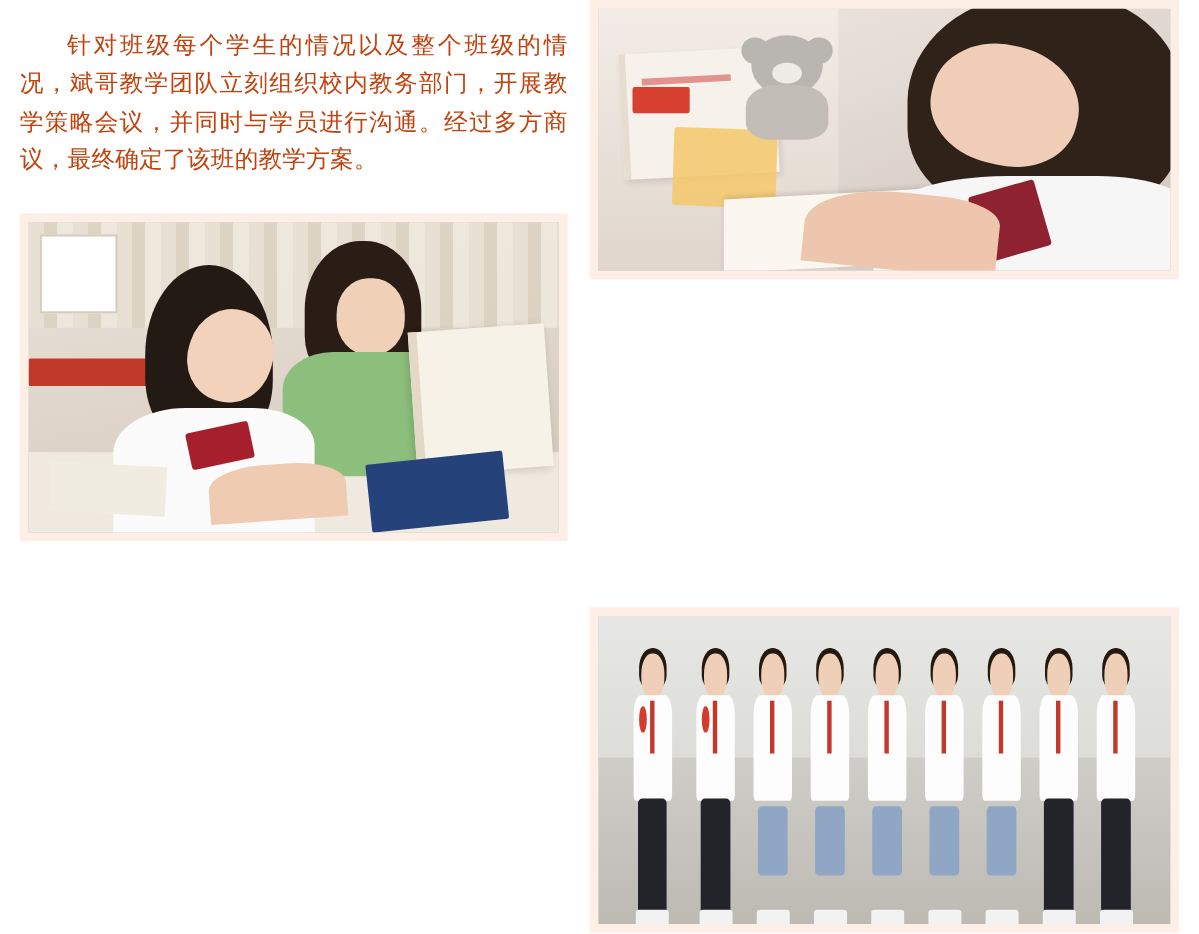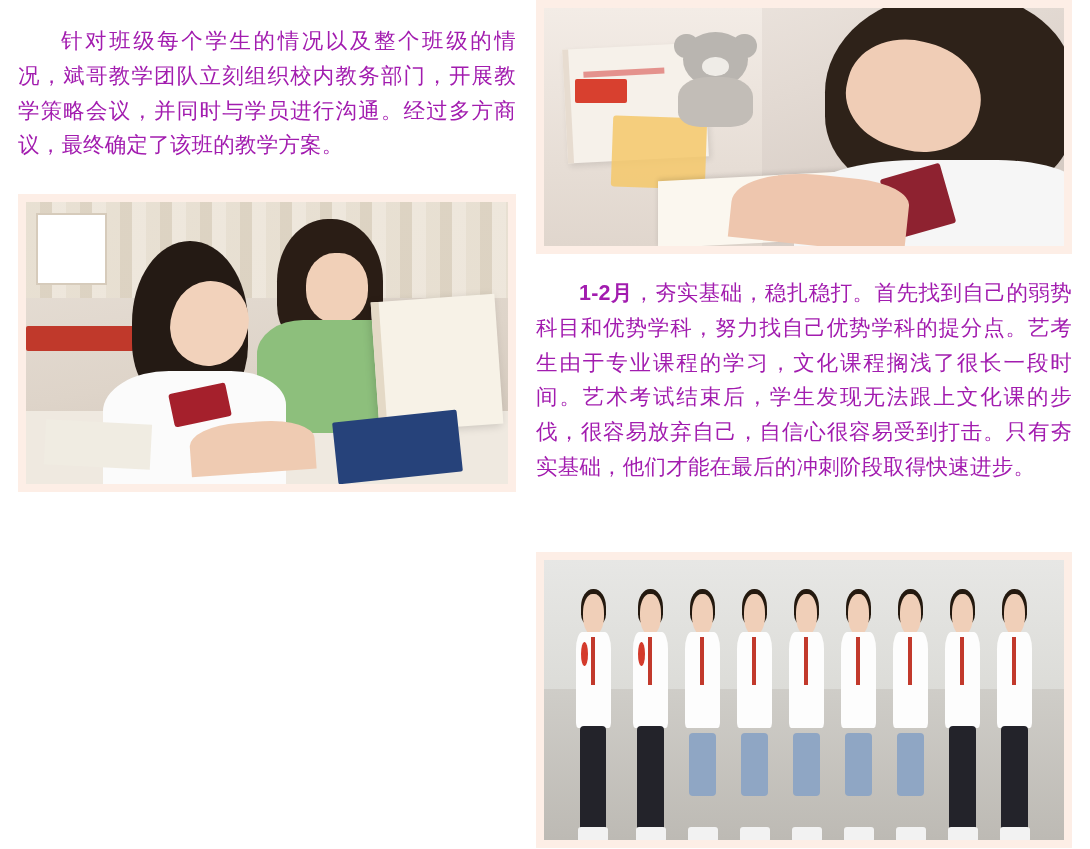--- a/index.html
+++ b/index.html
@@ -15,21 +15,21 @@
   }
   .page {
     position: relative;
     width: 1090px;
     height: 849px;
   }
 
   
   .text-block {
     position: absolute;
-    color: #a21caf;
+    color: #c2410c;
     font-size: 21.5px;
     line-height: 1.62;
     letter-spacing: 0.2px;
     text-align: justify;
     text-justify: inter-ideograph;
   }
   .text-block p {
     margin: 0;
     text-indent: 2em;
   }
@@ -195,23 +195,20 @@
         <div class="p2-girl1-body"></div>
         <div class="p2-girl1-bow"></div>
         <div class="p2-arm"></div>
         <div class="p2-bookC"></div>
         <div class="p2-bookA"></div>
         <div class="p2-bookB"></div>
       </div>
     </div>
   </div>
 
-  <div class="text-block" id="para-jan-feb">
-    <p><span class="lead">1-2月</span><span>，夯实基础，稳扎稳打。首先找到自己的弱势科目和优势学科，努力找自己优势学科的提分点。艺考生由于专业课程的学习，文化课程搁浅了很长一段时间。艺术考试结束后，学生发现无法跟上文化课的步伐，很容易放弃自己，自信心很容易受到打击。只有夯实基础，他们才能在最后的冲刺阶段取得快速进步。</span></p>
-  </div>
 
 
   <div class="photo-frame" id="photo-group">
     <div class="photo">
       <div class="scene">
         <div class="p3-sky"></div>
         <div class="p3-line"></div>
         <div class="p3-ground"></div>
 
         <div class="person" style="left:5%;">

